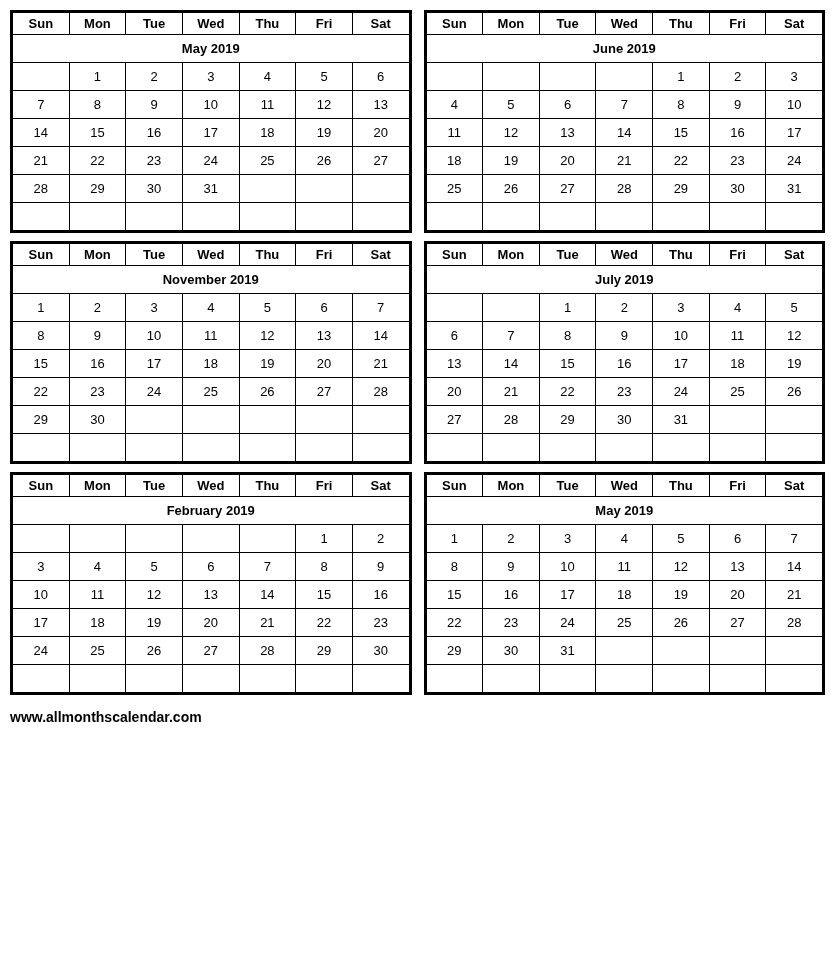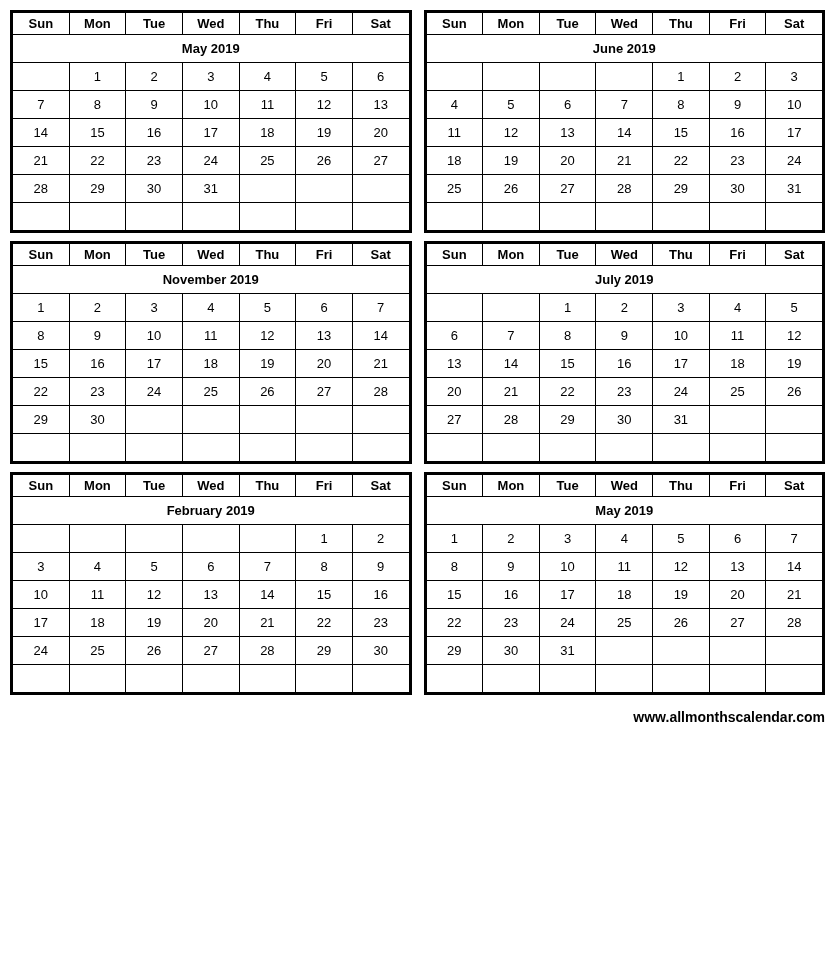--- a/index.html
+++ b/index.html
@@ -39,21 +39,21 @@
       padding: 3px 2px;
       width: 14.28%;
     }
     .cal-table th {
       font-weight: bold;
     }
     .cal-table td {
       height: 28px;
     }
     .footer {
-      text-align: right;
+      text-align: left;
       font-size: 14px;
       font-weight: bold;
       margin-top: 10px;
       padding: 4px 0;
     }
   </style>
 </head>
 <body>
 
 <div class="page">

